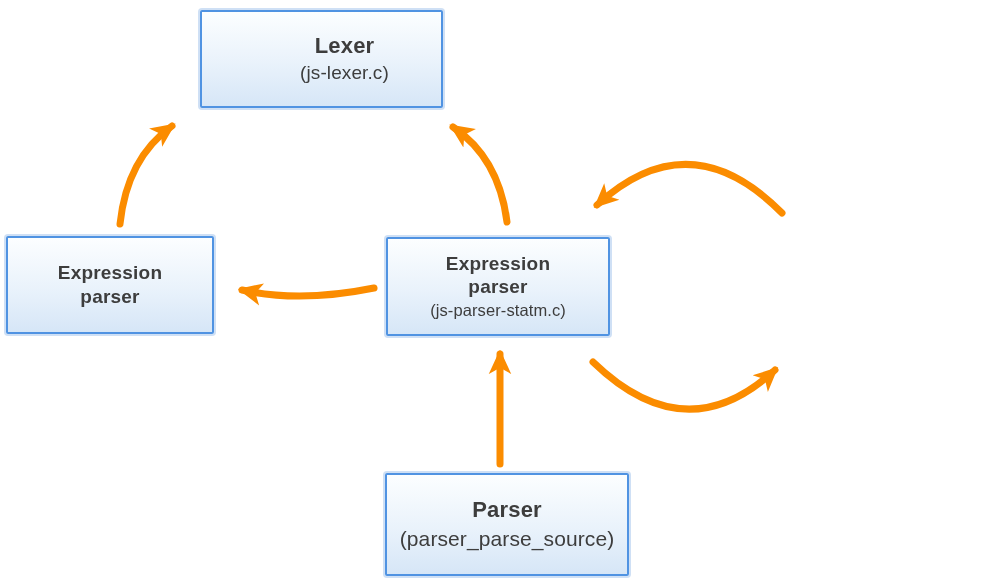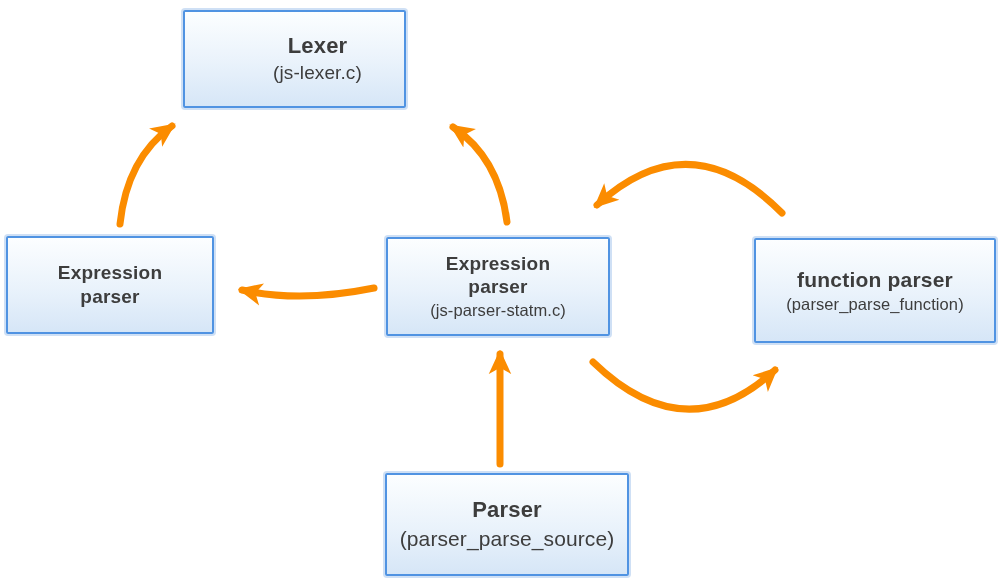--- a/index.html
+++ b/index.html
@@ -27,21 +27,21 @@
     display:flex;flex-direction:column;align-items:center;justify-content:center;
     text-align:center;
     background:linear-gradient(180deg,var(--box-top) 0%,var(--box-mid) 55%,var(--box-bottom) 100%);
     border:2px solid var(--box-border);
     border-radius:2px;
     box-shadow:0 0 0 2px #cfe0f5;
     color:var(--text);
   }
   .node .title{font-weight:bold;white-space:pre-line;letter-spacing:.2px;}
   .node .subtitle{font-weight:normal;letter-spacing:.1px;}
-  #node-lexer{left:183px;top:10px;width:223px;height:98px;padding-left:46px;}
+  #node-lexer{left:200px;top:10px;width:243px;height:98px;padding-left:46px;}
   #node-lexer .title{font-size:22px;line-height:1.3;}
   #node-lexer .subtitle{font-size:19px;line-height:1.3;}
   #node-expression-parser{left:6px;top:236px;width:208px;height:98px;}
   #node-expression-parser .title,
   #node-statement-parser .title{font-size:19px;line-height:1.25;}
   #node-expression-parser .subtitle,
   #node-statement-parser .subtitle{font-size:16.5px;line-height:1.35;}
   #node-statement-parser{left:386px;top:237px;width:224px;height:99px;}
   #node-function-parser{left:754px;top:238px;width:242px;height:105px;}
   #node-function-parser .title{font-size:21px;line-height:1.3;}
@@ -78,23 +78,19 @@
     <span class="title">Expression
 parser</span>
   </div>
 
   <div class="node" id="node-statement-parser">
     <span class="title">Expression
 parser</span>
     <span class="subtitle">(js-parser-statm.c)</span>
   </div>
 
-  <div class="node" id="node-function-parser">
-    <span class="title">function parser</span>
-    <span class="subtitle">(parser_parse_function)</span>
-  </div>
 
   <div class="node" id="node-parser">
     <span class="title">Parser</span>
     <span class="subtitle">(parser_parse_source)</span>
   </div>
 
 </div>
 
 </body></html>

